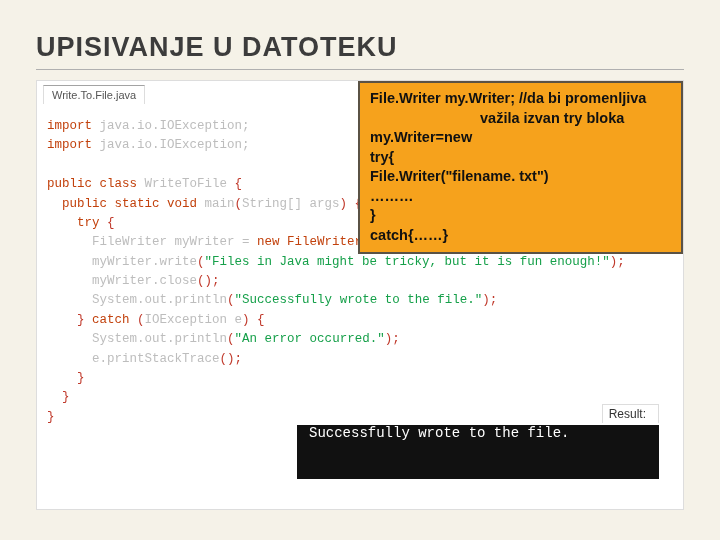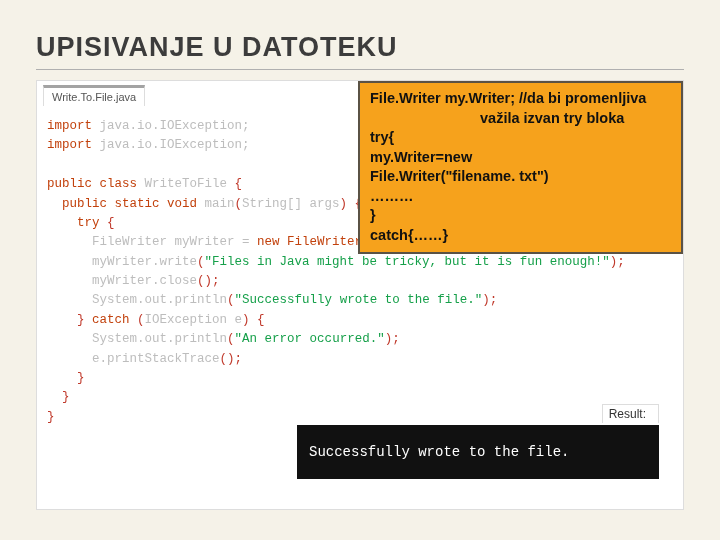--- a/index.html
+++ b/index.html
@@ -31,21 +31,21 @@
     background: #ffffff;
     width: 100%;
     height: 430px;
     border: 1px solid #ddd;
   }
   .tab {
     position: absolute;
     top: 4px;
     left: 6px;
     background: #fff;
-    border-top: 3px solid #a3a3a3;
+    border-top: 1px solid #a3a3a3;
     border-left: 1px solid #ddd;
     border-right: 1px solid #ddd;
     padding: 3px 8px;
     font-size: 11px;
     color: #555;
   }
   .code {
     position: absolute;
     top: 36px;
     left: 10px;
@@ -90,21 +90,20 @@
     position: absolute;
     right: 24px;
     bottom: 30px;
     width: 362px;
     height: 54px;
     background: #111;
     color: #fff;
     font-family: Consolas, "Courier New", monospace;
     font-size: 14px;
     display: flex;
-    align-items: center;
     padding-left: 12px;
   }
 </style>
 </head>
 <body>
 
 <div class="slide">
   <div class="title">UPISIVANJE U DATOTEKU</div>
 
   <div class="content-area">
@@ -124,22 +123,22 @@
 <span>    </span><span class="tok-brace">}</span><span class="tok-key"> catch </span><span class="tok-brace">(</span><span class="tok-light">IOException e</span><span class="tok-brace">) {</span>
 <span>      </span><span class="tok-light">System</span><span class="tok-light">.</span><span class="tok-light">out</span><span class="tok-light">.</span><span class="tok-light">println</span><span class="tok-brace">(</span><span class="tok-str">"An error occurred."</span><span class="tok-brace">);</span>
 <span>      </span><span class="tok-light">e</span><span class="tok-light">.</span><span class="tok-light">printStackTrace</span><span class="tok-brace">();</span>
 <span>    </span><span class="tok-brace">}</span>
 <span>  </span><span class="tok-brace">}</span>
 <span class="tok-brace">}</span></div>
 
     <div class="callout">
       <div>File.Writer my.Writer; //da bi promenljiva</div>
       <span class="indent">važila izvan try bloka</span>
+      <div>my.Writer=new</div>
       <div>try{</div>
-      <div>my.Writer=new</div>
       <div>File.Writer("filename. txt")</div>
       <div>………</div>
       <div>}</div>
       <div>catch{……}</div>
     </div>
 
     <div class="result-label">Result:</div>
     <div class="result-box">
       <span>Successfully wrote to the file.</span>
     </div>

